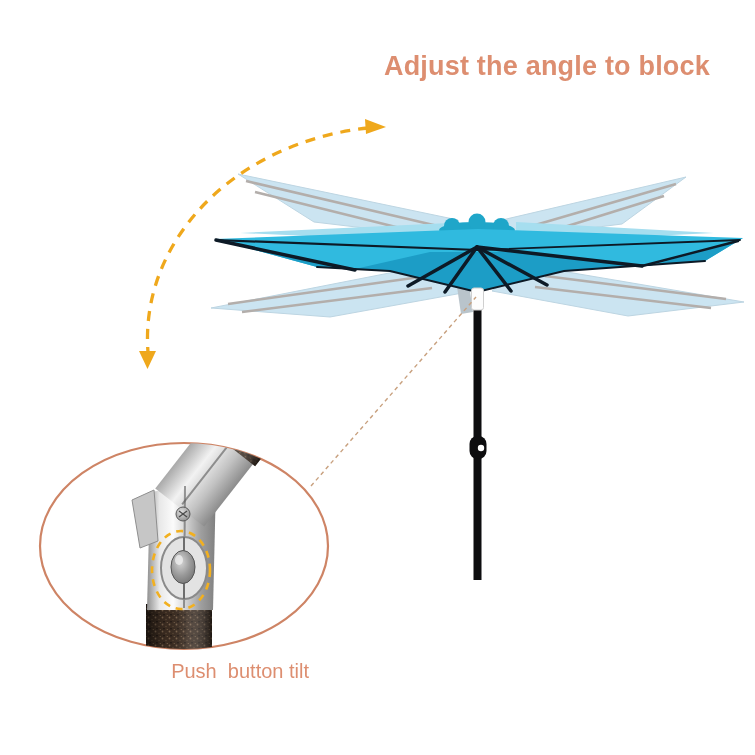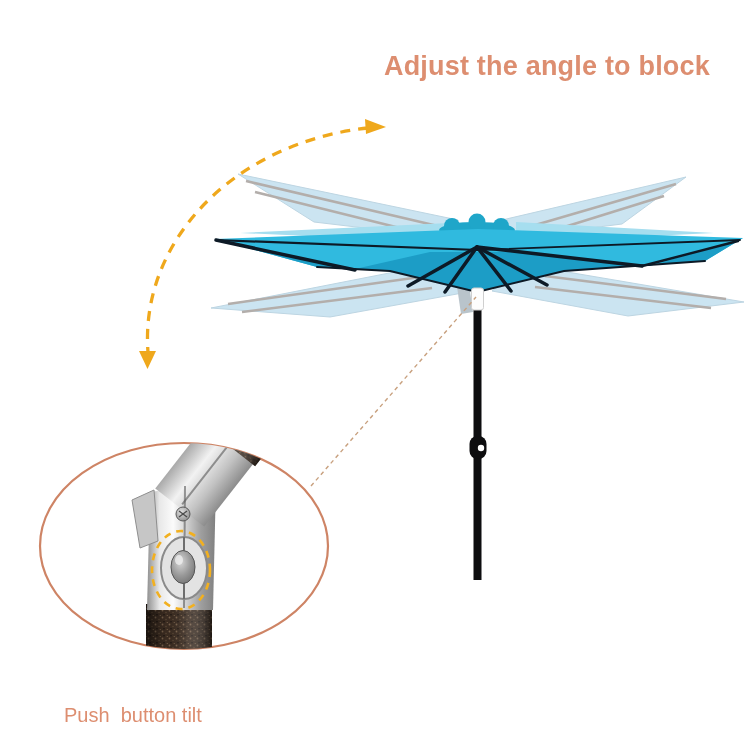--- a/index.html
+++ b/index.html
@@ -13,25 +13,24 @@
   .stage svg{position:absolute;left:0;top:0;}
   .title{
     position:absolute; top:51px; right:45px;
     text-align:right;
     font-size:27px; font-weight:bold; line-height:1.18;
     color:var(--accent-text,#DD8E70);
     letter-spacing:0.2px;
   }
   .caption{
     position:absolute; left:64px; top:660px; width:245px;
-    text-align:left;
+    text-align:right;
     font-size:20px; font-weight:400;
     color:var(--accent-text,#DD8E70);
     white-space:pre;
-    margin-top:44px;
   }
 </style>
 </head>
 <body>
 
 <div class="stage">
 
   <svg width="755" height="755" viewBox="0 0 755 755">
     <defs>
       <linearGradient id="chromeH" x1="0" y1="0" x2="1" y2="0">

